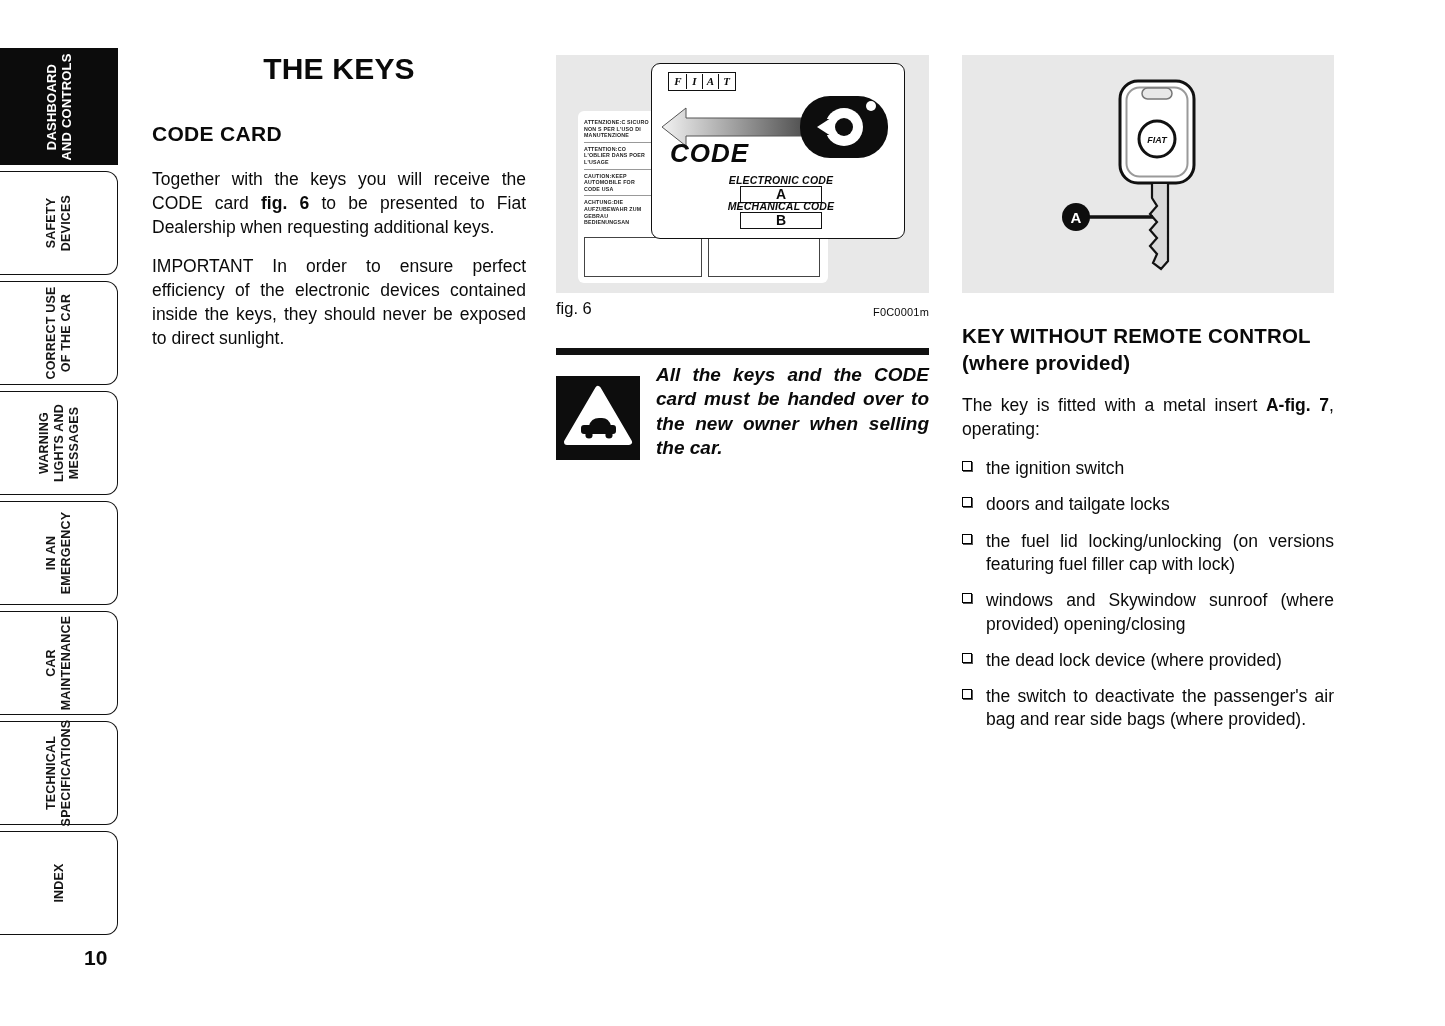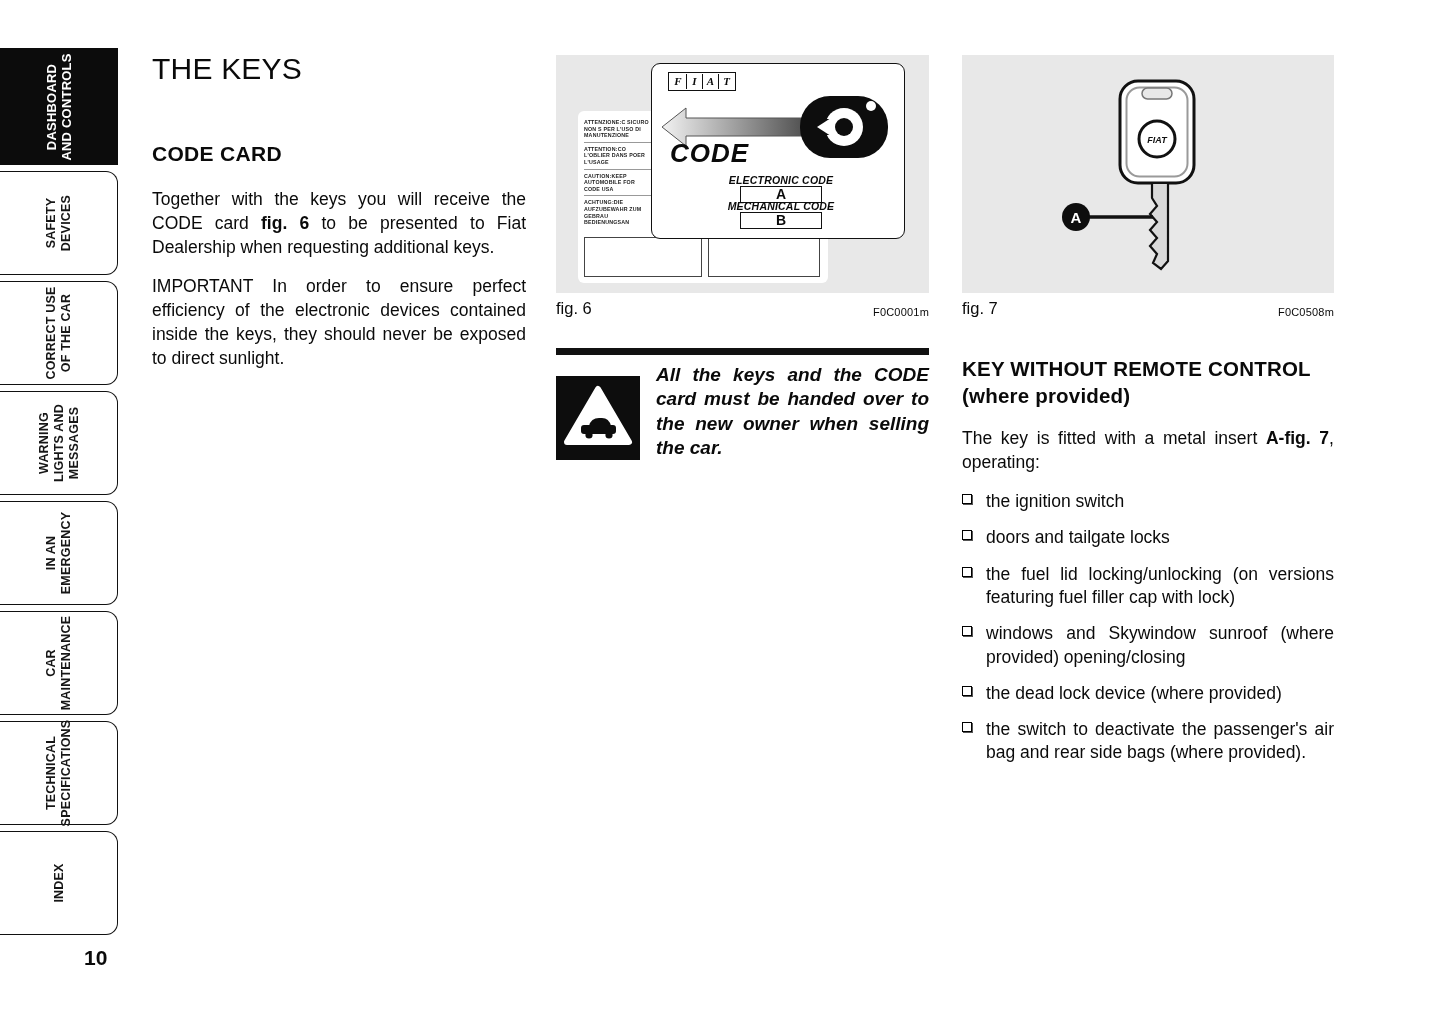--- a/index.html
+++ b/index.html
@@ -47,21 +47,21 @@
   .page-number {
     position: absolute; left: 84px; top: 946px;
     font-size: 21px; font-weight: bold;
   }
 
   
   .col1 { position: absolute; left: 152px; top: 52px; width: 374px; }
   .col2 { position: absolute; left: 556px; top: 55px; width: 373px; }
   .col3 { position: absolute; left: 962px; top: 55px; width: 372px; }
 
-  .page-title { font-size: 30px; font-weight: normal; letter-spacing: 0.2px; margin-bottom: 56px; }
+  .page-title { font-size: 30px; font-weight: bold; letter-spacing: 0.2px; margin-bottom: 36px; text-align: center; }
   .sec-heading { font-size: 21px; font-weight: bold; letter-spacing: 0.3px; margin-bottom: 22px; }
   .body-para {
     font-size: 17.5px; line-height: 1.37; text-align: justify; margin-bottom: 15px;
   }
   .b { font-weight: bold; }
 
   
   .figure-box {
     position: relative; width: 100%; height: 238px;
     background: #e8e8e8; overflow: hidden;
@@ -127,21 +127,21 @@
   .warning-bar { height: 7px; background: #111; margin-bottom: 8px; }
   .warning-body { display: flex; align-items: flex-end; }
   .warning-icon { width: 84px; height: 84px; flex: 0 0 84px; }
   .warning-text {
     margin-left: 16px; font-size: 19px; font-weight: bold; font-style: italic;
     line-height: 1.28; text-align: justify;
   }
 
   
   .sec2-heading {
-    margin-top: 38px; font-size: 20.5px; font-weight: bold; line-height: 1.3;
+    margin-top: 30px; font-size: 20.5px; font-weight: bold; line-height: 1.3;
     letter-spacing: 0.2px; margin-bottom: 18px;
   }
   .bullet-list { list-style: none; margin-top: 6px; }
   .bullet-item {
     position: relative; padding-left: 24px; margin-bottom: 13px;
     font-size: 17.5px; line-height: 1.33; text-align: justify;
   }
   .bullet-square {
     position: absolute; left: 0; top: 4px; width: 10px; height: 10px;
     border: 1.8px solid #000; background: #fff; box-shadow: 1px 1px 0 0 #555;
@@ -274,24 +274,20 @@
       <rect x="180" y="33" width="30" height="11" rx="5.5" fill="#e8e8e8" stroke="#777" stroke-width="1.5"></rect>
       <circle cx="195" cy="84" r="18" fill="#ffffff" stroke="#111" stroke-width="3"></circle>
       <text x="195" y="88" text-anchor="middle" font-family="Liberation Sans, sans-serif" font-size="9" font-weight="bold" font-style="italic" fill="#111">FIAT</text>
       <polygon points="206,128 206,206 199,214 191,208 195,199 188,191 195,183 188,175 195,167 188,159 195,151 190,143 190,128" fill="#d9d9d9" stroke="#111" stroke-width="2.2"></polygon>
       <line x1="126" y1="162" x2="191" y2="162" stroke="#111" stroke-width="3.5"></line>
       <circle cx="114" cy="162" r="14" fill="#0d0d0d"></circle>
       <text x="114" y="167.5" text-anchor="middle" font-family="Liberation Sans, sans-serif" font-size="15" font-weight="bold" fill="#ffffff">A</text>
     </svg>
   </div>
 
-  <div class="caption-row">
-    <span class="fig-caption">fig. 7</span>
-    <span class="fig-code">F0C0508m</span>
-  </div>
 
   <h2 class="sec2-heading">KEY WITHOUT REMOTE CONTROL (where provided)</h2>
 
   <p class="body-para"><span>The key is fitted with a metal insert </span><span class="b">A-fig. 7</span><span>, operating:</span></p>
 
   <ul class="bullet-list">
     <li class="bullet-item"><span class="bullet-square"></span><span>the ignition switch</span></li>
     <li class="bullet-item"><span class="bullet-square"></span><span>doors and tailgate locks</span></li>
     <li class="bullet-item"><span class="bullet-square"></span><span>the fuel lid locking/unlocking (on versions featuring fuel filler cap with lock)</span></li>
     <li class="bullet-item"><span class="bullet-square"></span><span>windows and Skywindow sunroof (where provided) opening/closing</span></li>

